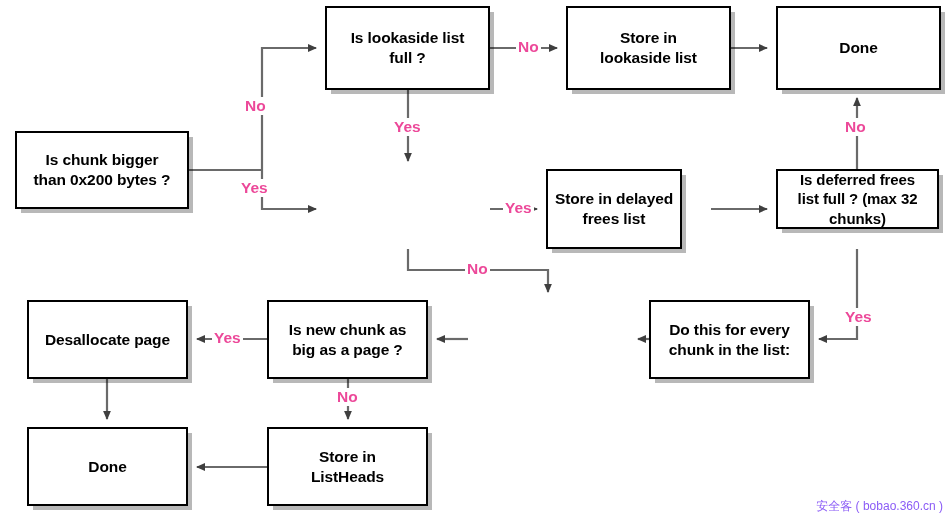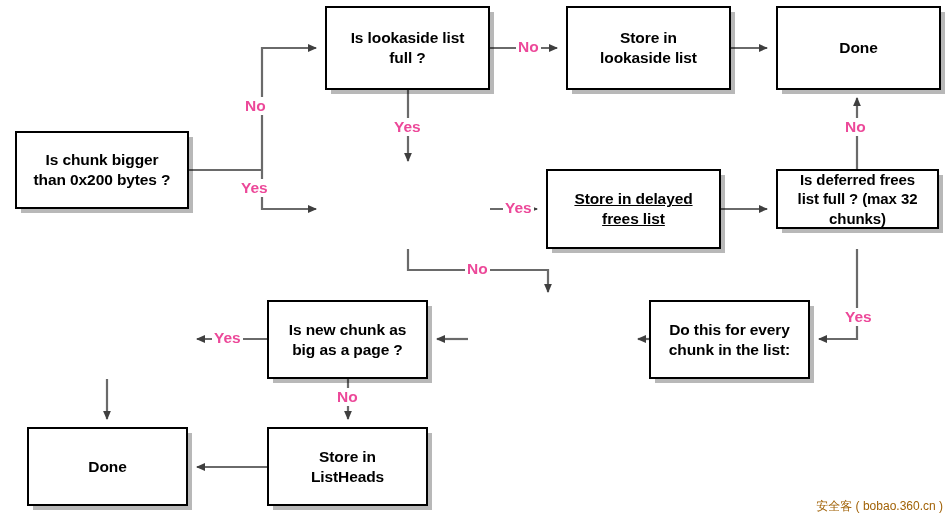--- a/index.html
+++ b/index.html
@@ -53,21 +53,21 @@
     line-height: 1;
     padding: 1px 2px;
     white-space: nowrap;
   }
   #watermark {
     position: absolute;
     right: 8px;
     bottom: 6px;
     font-family: "Liberation Sans", sans-serif;
     font-size: 12px;
-    color: #a16207;
+    color: #8b5cf6;
     white-space: nowrap;
   }
 </style>
 </head>
 <body>
 
 <div id="canvas">
 
   <svg id="flow-svg" viewBox="0 0 951 521" xmlns="http://www.w3.org/2000/svg">
     <defs>
@@ -113,25 +113,26 @@
     </g>
   </svg>
 
   <div class="node-box" style="left:15px;  top:131px; width:174px; height:78px;">Is chunk bigger
 than 0x200 bytes ?</div>
   <div class="node-box" style="left:325px; top:6px;   width:165px; height:84px;">Is lookaside list
 full ?</div>
   <div class="node-box" style="left:566px; top:6px;   width:165px; height:84px;">Store in
 lookaside list</div>
   <div class="node-box" style="left:776px; top:6px;   width:165px; height:84px;">Done</div>
-  <div class="node-box" style="left:546px; top:169px; width:175px; height:80px;text-decoration:underline;">Store in delayed
+  <div class="node-box" style="left:546px; top:169px; width:136px; height:80px;">Store in delayed
 frees list</div>
   <div class="node-box" style="left:776px; top:169px; width:163px; height:60px; font-size:15px;">Is deferred frees
 list full ? (max 32
 chunks)</div>
+  <div class="node-box" style="left:27px;  top:300px; width:161px; height:79px;">Desallocate page</div>
   <div class="node-box" style="left:267px; top:300px; width:161px; height:79px;">Is new chunk as
 big as a page ?</div>
   <div class="node-box" style="left:649px; top:300px; width:161px; height:79px;">Do this for every
 chunk in the list:</div>
   <div class="node-box" style="left:27px;  top:427px; width:161px; height:79px;">Done</div>
   <div class="node-box" style="left:267px; top:427px; width:161px; height:79px;">Store in
 ListHeads</div>
 
   <div class="edge-label" style="left:243px; top:97px;">No</div>
   <div class="edge-label" style="left:239px; top:179px;">Yes</div>

